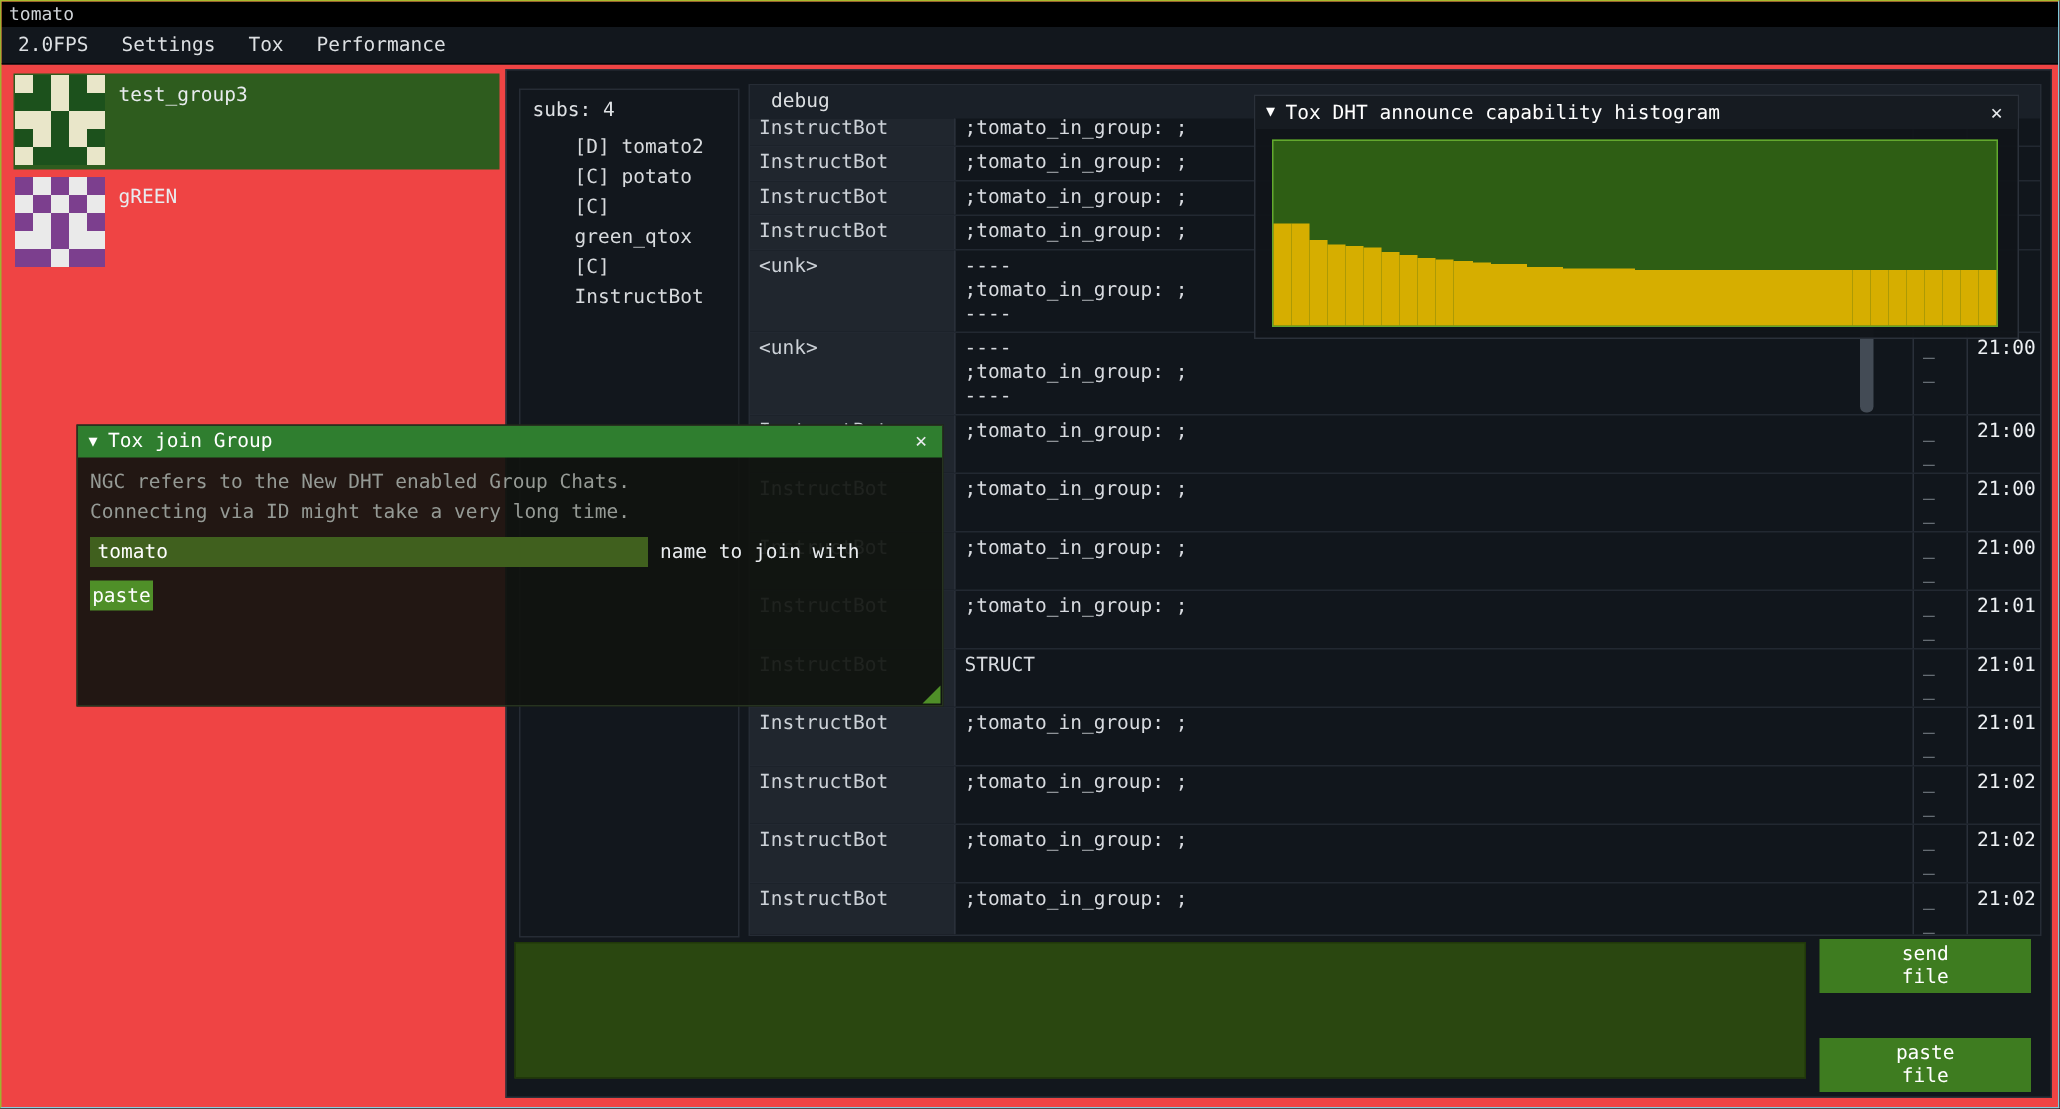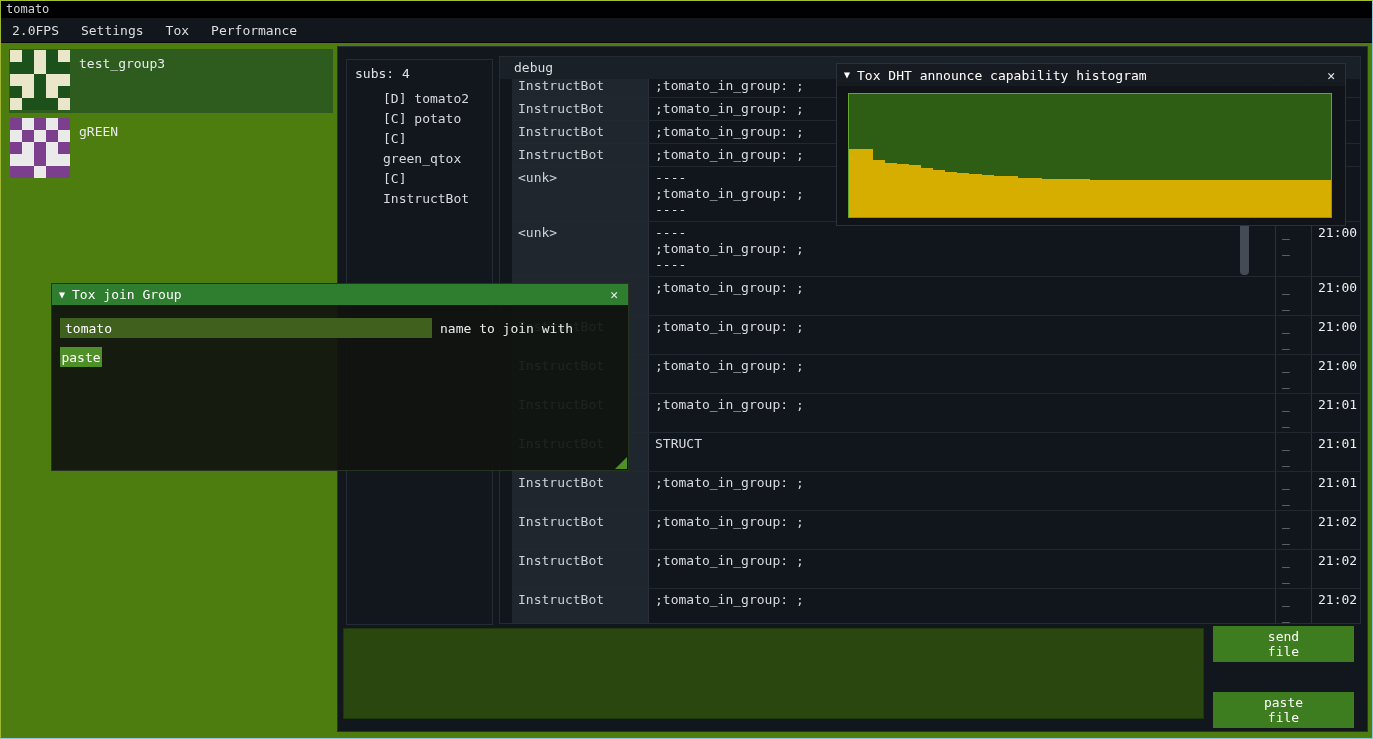--- a/index.html
+++ b/index.html
@@ -1,18 +1,18 @@
 <!DOCTYPE html>
 <html><head>
 <meta charset="utf-8">
 <style>
   html,body{margin:0;padding:0;background:#06090c;}
   .app{
     position:relative;width:1373px;height:739px;box-sizing:border-box;overflow:hidden;
-    background:#4d7c0f;color:#d4d7da;
+    background:#ef4444;color:#d4d7da;
     font-family:"DejaVu Sans Mono",monospace;font-size:13px;
     border-top:1px solid #a8bc2f;border-left:1px solid #9db52f;
     border-right:1px solid #7fc9da;border-bottom:1px solid #86cede;padding-left:44px;
   }
   .titlebar{position:absolute;left:0;top:0;right:0;height:17px;background:#000;
     font-size:12px;line-height:16px;padding:0 5px;color:#cfd3d7;}
   .menubar{position:absolute;left:0;top:17px;right:0;height:24px;background:#12171d;
     display:flex;align-items:center;border-bottom:1px solid #05070a;}
   .menu-item{padding:3px 11px;color:#dcdfe2;cursor:default;}
 
@@ -29,21 +29,21 @@
     border:1px solid #2b313a;background:#12171d;box-sizing:border-box;}
   .subs-panel{position:absolute;left:8px;top:12px;width:147px;height:566px;
     border:1px solid #262c35;box-sizing:border-box;background:#12171d;}
   .subs-header{padding:6px 8px 2px;color:#dfe2e5;}
   .members{padding:6px 8px;margin-left:28px;}
   .member{line-height:20px;color:#d8dbde;}
 
   .chat-panel{position:absolute;left:161px;top:9px;width:862px;height:568px;
     border:1px solid #262c35;box-sizing:border-box;display:flex;flex-direction:column;overflow:hidden;background:#11161c;}
   .chat-header{flex:0 0 22px;background:#1a2028;padding:3px 14px;box-sizing:border-box;color:#dcdfe2;}
-  .chat-rows{flex:1;overflow:hidden;position:relative;margin-left:12px;}
+  .chat-rows{flex:1;overflow:hidden;position:relative;}
   .chat-rows .crow:first-child{margin-top:-4px;}
   .crow{display:grid;grid-template-columns:137px 1fr 36px 48px;border-bottom:1px solid #222831;}
   .cell{padding:3px 6px;line-height:16px;overflow:hidden;white-space:pre-line;}
   .cell.name{background:#20262e;border-right:1px solid #2a303a;color:#ccd1d7;}
   .cell.msg{border-right:1px solid #2a303a;color:#d8dbe0;}
   .cell.flags{border-right:1px solid #2a303a;color:#99a1a9;}
   .cell.time{color:#edf0f3;}
   .scroll-thumb{position:absolute;left:740px;top:106px;width:9px;height:112px;background:#434b55;border-radius:4px;}
 
   .composer{position:absolute;left:5px;top:581px;width:861px;height:91px;box-sizing:border-box;
@@ -283,20 +283,24 @@
 
   </div>
 
   <div class="join-window">
     <div class="wtitle">
       <span class="warrow">▼</span>
       <span>Tox join Group</span>
       <span class="wclose">✕</span>
     </div>
     <div class="join-body">
+      <div id="join-hints">
+          <div class="hint">NGC refers to the New DHT enabled Group Chats.</div>
+          <div class="hint">Connecting via ID might take a very long time.</div>
+        </div>
       <div id="join-fields">
           <div class="jfield">
             <input class="jinput" type="text" value="tomato" style="">
             <div class="jlabel">name to join with</div>
           </div>
         </div>
       <div class="join-btn">paste</div>
     </div>
     <div class="grip"></div>
   </div>

